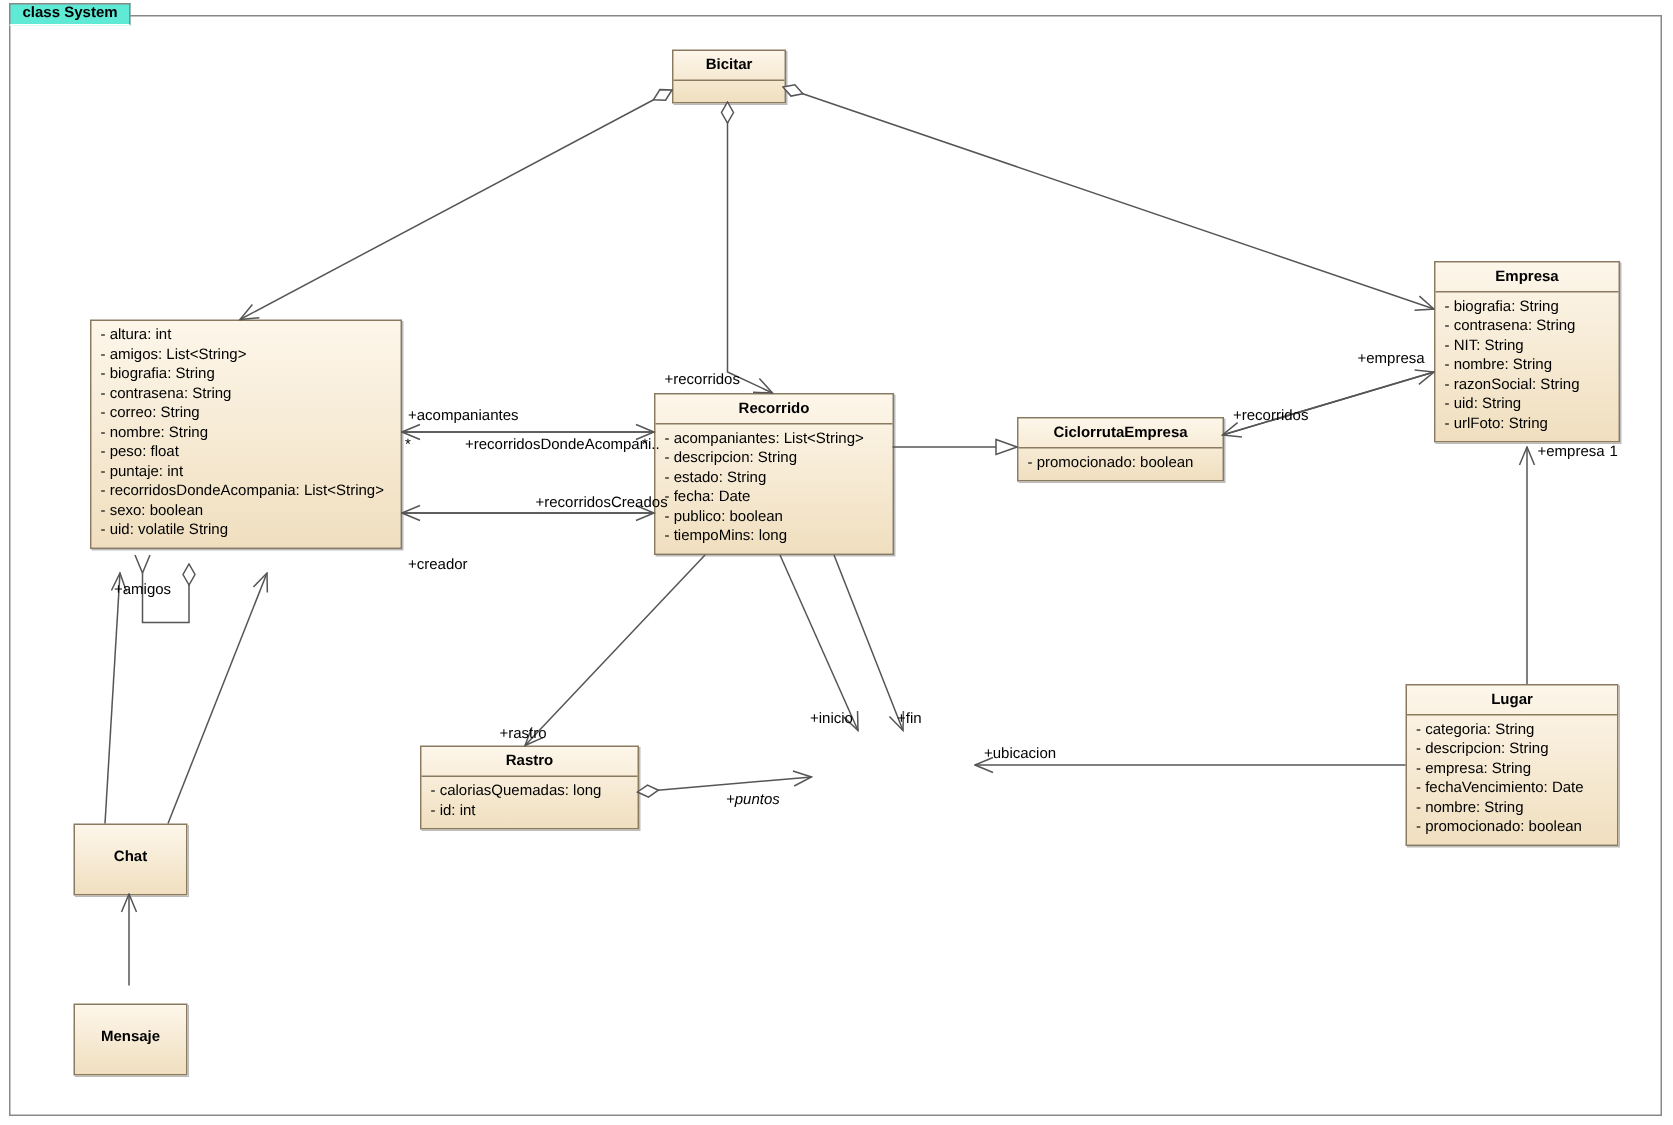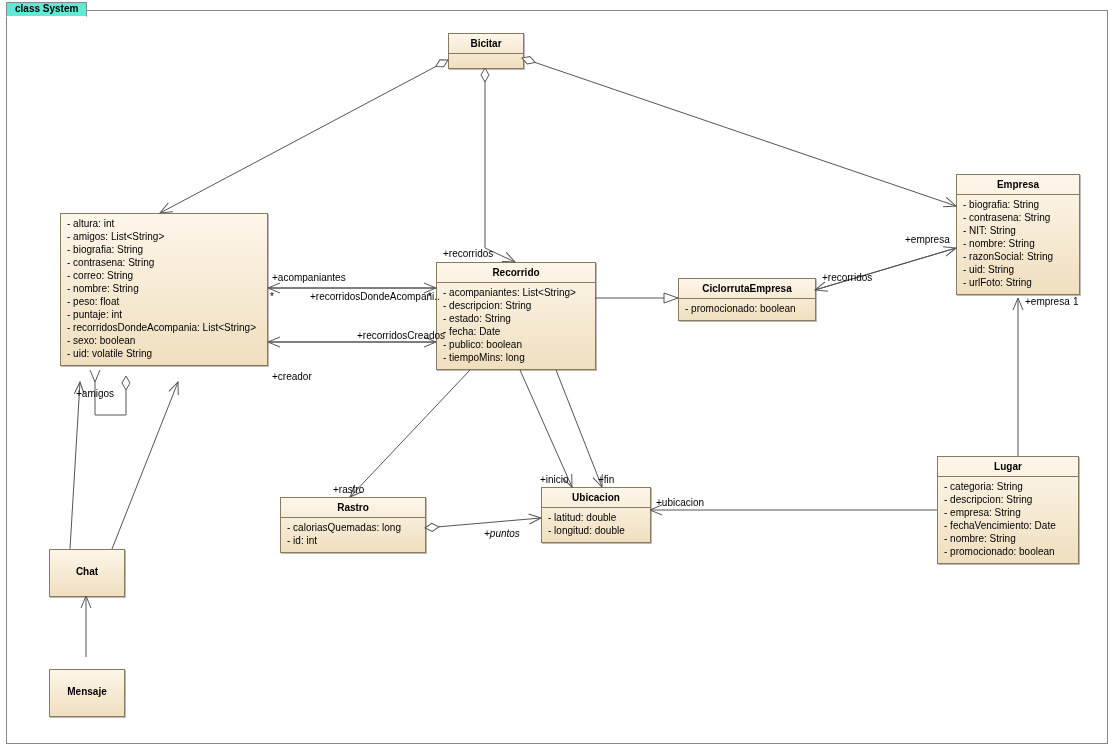--- a/index.html
+++ b/index.html
@@ -79,27 +79,20 @@
     <div class="attrs">
       <div>-   categoria: String</div>
       <div>-   descripcion: String</div>
       <div>-   empresa: String</div>
       <div>-   fechaVencimiento: Date</div>
       <div>-   nombre: String</div>
       <div>-   promocionado: boolean</div>
     </div>
   </div>
 
-  <div class="uml" style="left:541px;top:487px;width:108px;">
-    <div class="title">Ubicacion</div>
-    <div class="attrs">
-      <div>-   latitud: double</div>
-      <div>-   longitud: double</div>
-    </div>
-  </div>
 
   <div class="uml" style="left:280px;top:497px;width:144px;">
     <div class="title">Rastro</div>
     <div class="attrs">
       <div>-   caloriasQuemadas: long</div>
       <div>-   id: int</div>
     </div>
   </div>
 
   <div class="uml simple" style="left:49px;top:549px;width:74px;height:46px;">

